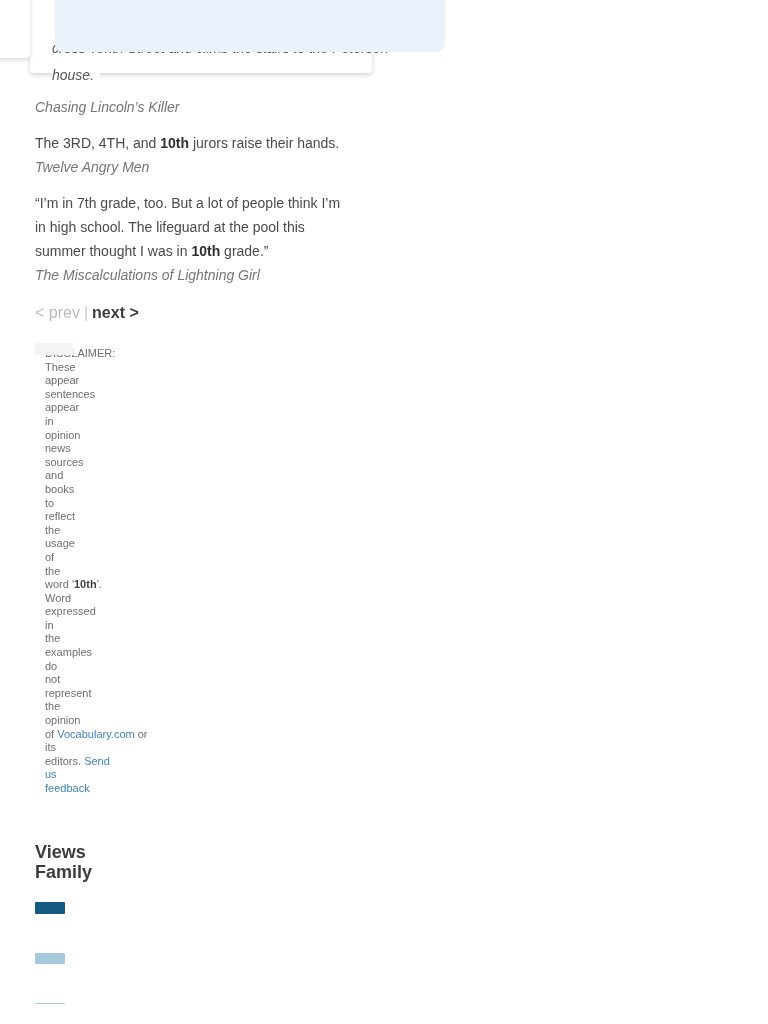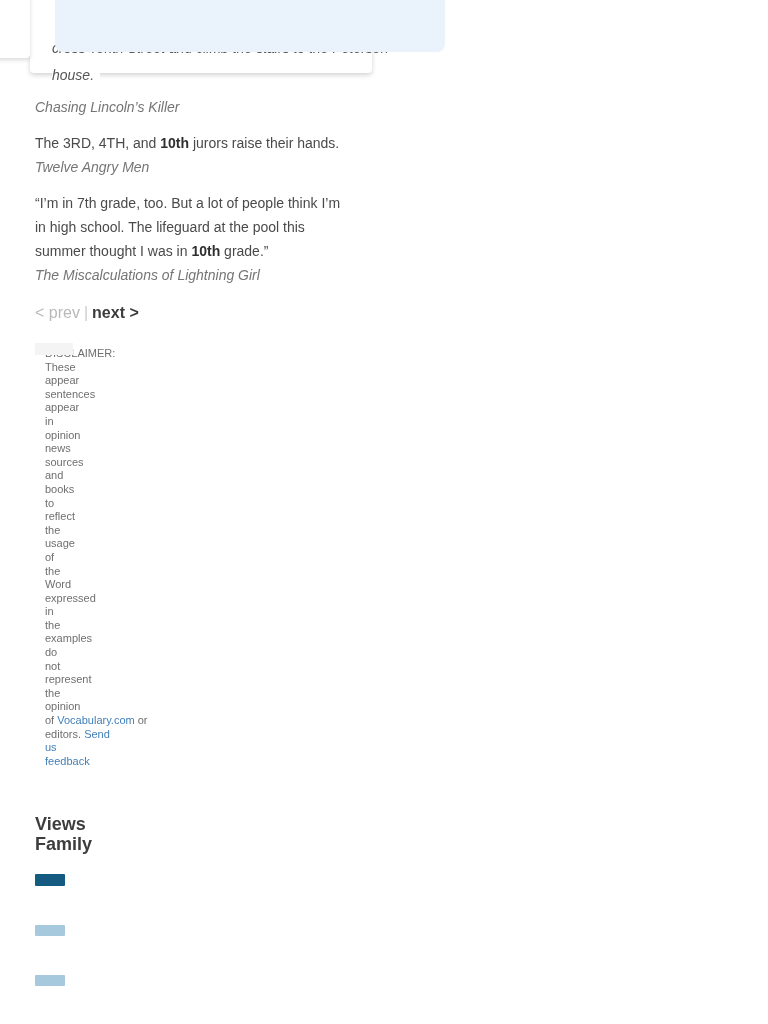--- a/index.html
+++ b/index.html
@@ -99,31 +99,33 @@
           <div class="dline"><span>news</span></div>
           <div class="dline"><span>sources</span></div>
           <div class="dline"><span>and</span></div>
           <div class="dline"><span>books</span></div>
           <div class="dline"><span>to</span></div>
           <div class="dline"><span>reflect</span></div>
           <div class="dline"><span>the</span></div>
           <div class="dline"><span>usage</span></div>
           <div class="dline"><span>of</span></div>
           <div class="dline"><span>the</span></div>
+          <div class="dline"><span>word '</span><span class="b">10th</span><span>'.</span></div>
           <div class="dline"><span>Word</span></div>
           <div class="dline"><span>expressed</span></div>
           <div class="dline"><span>in</span></div>
           <div class="dline"><span>the</span></div>
           <div class="dline"><span>examples</span></div>
           <div class="dline"><span>do</span></div>
           <div class="dline"><span>not</span></div>
           <div class="dline"><span>represent</span></div>
           <div class="dline"><span>the</span></div>
           <div class="dline"><span>opinion</span></div>
           <div class="dline"><span>of </span><a href="#" class="lnk">Vocabulary.com</a><span> or</span></div>
+          <div class="dline"><span>its</span></div>
           <div class="dline"><span>editors. </span><a href="#" class="lnk">Send</a></div>
           <div class="dline"><a href="#" class="lnk">us</a></div>
           <div class="dline"><a href="#" class="lnk">feedback</a></div>
         </div>
     </div>
 
     <h2 class="wf-title">Views Family</h2>
 
     <div class="wf-block dark"></div>
     <div class="wf-block light1"></div>

